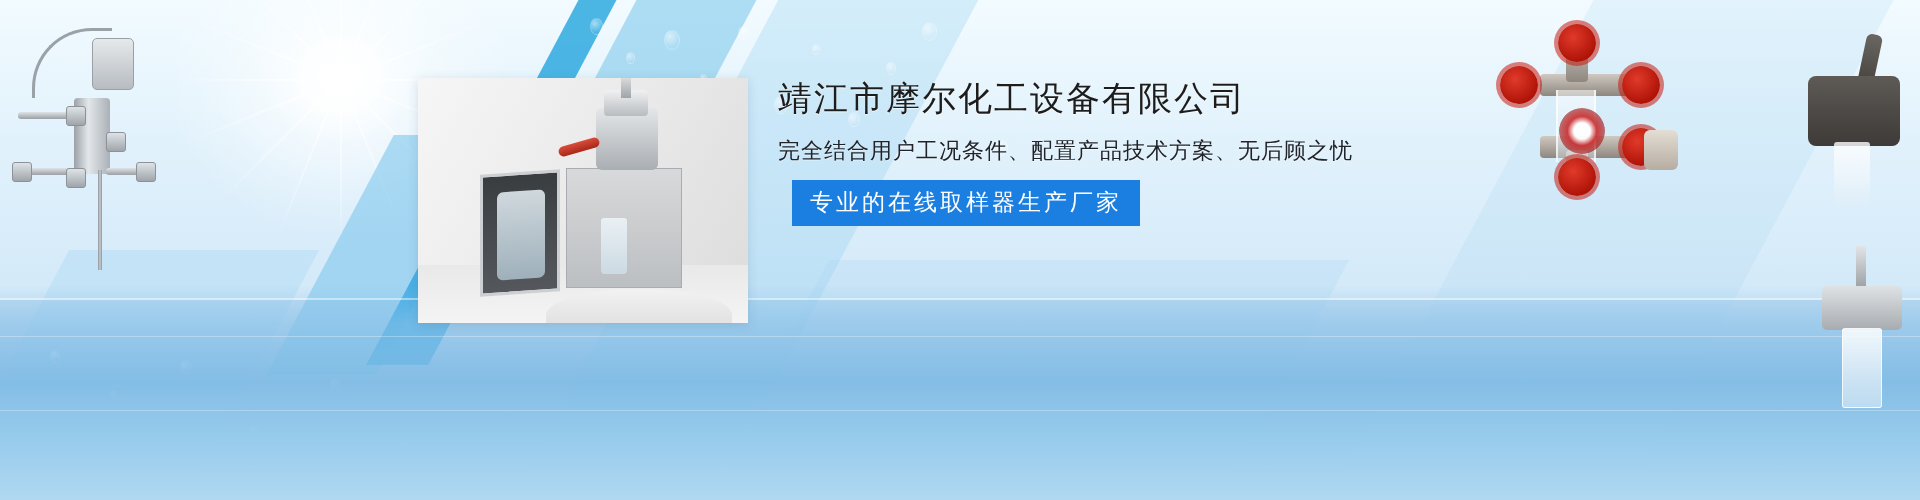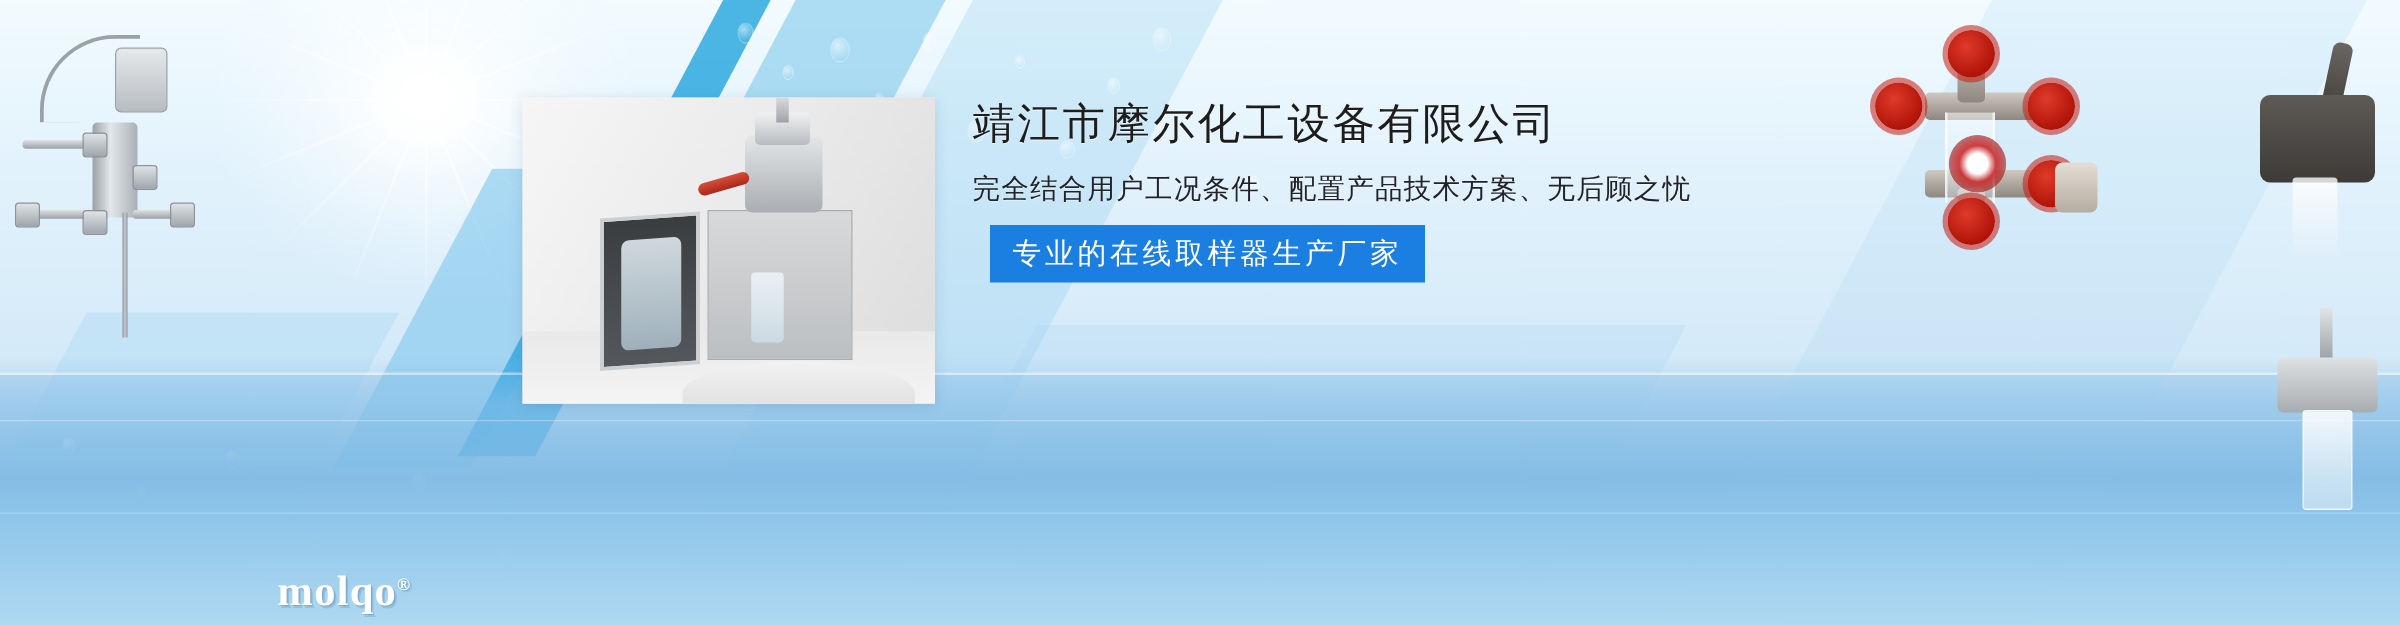--- a/index.html
+++ b/index.html
@@ -431,17 +431,14 @@
 
 
     <div class="subline">完全结合用户工况条件、配置产品技术方案、无后顾之忧</div>
 
     <div>
       <span class="custom-badge">专业的在线取样器生产厂家</span>
     </div>
 
   </div>
 
-  <div class="logo">
-    <span>molqo</span><sup>®</sup>
-  </div>
 
 </div>
 
 </body></html>

